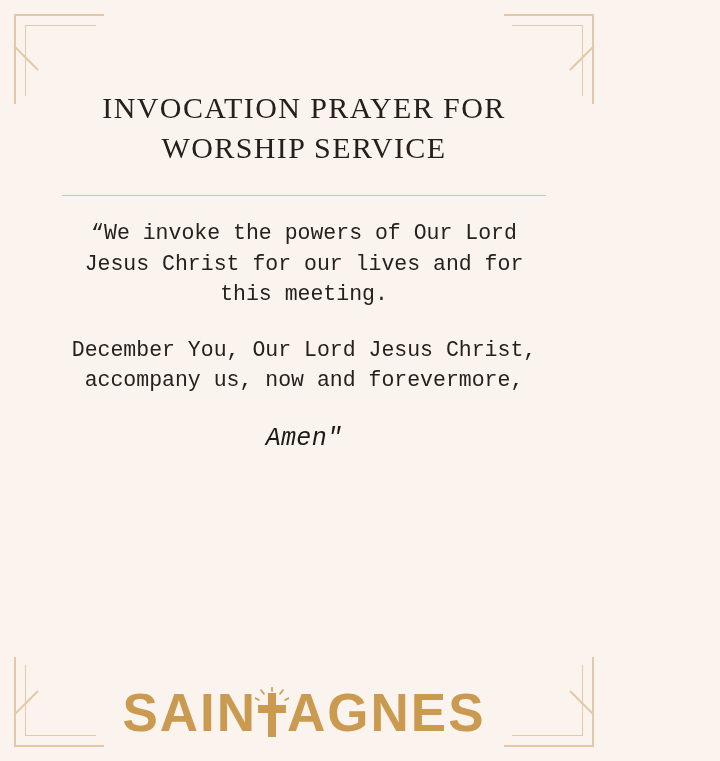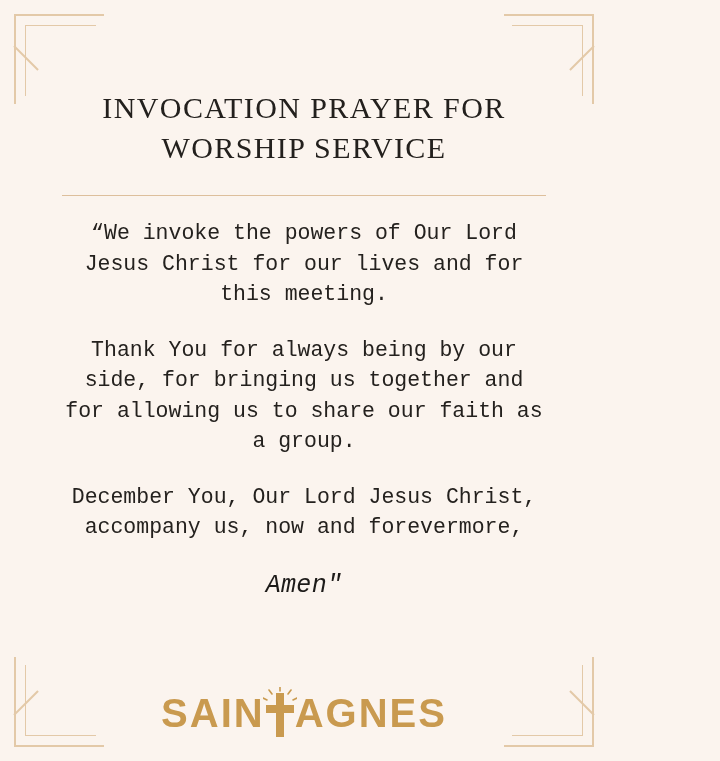--- a/index.html
+++ b/index.html
@@ -124,21 +124,21 @@
     justify-content: center;
     align-items: center;
   }
   .logo {
     display: flex;
     align-items: center;
     justify-content: center;
     color: #c99a4f;
     font-family: "Liberation Sans", sans-serif;
     font-weight: bold;
-    font-size: 40px;
+    font-size: 53px;
     letter-spacing: 2px;
   }
   .logo .part { line-height: 1; }
   .logo .cross-wrap {
     position: relative;
     width: 34px;
     height: 52px;
     margin: 0 -2px;
     display: inline-block;
   }
@@ -171,21 +171,20 @@
   </div>
 
   <div class="content">
 
     <h1 class="title">INVOCATION PRAYER FOR WORSHIP SERVICE</h1>
 
     <div class="divider"></div>
 
     <div class="body-text">
       <p>“We invoke the powers of Our Lord Jesus Christ for our lives and for this meeting.</p>
-      <p>Thank You for always being by our side, for bringing us together and for allowing us to share our faith as a group.</p>
       <p>December You, Our Lord Jesus Christ, accompany us, now and forevermore,</p>
       <p class="amen">Amen"</p>
     </div>
 
   </div>
 
   <div class="footer">
     <div class="logo">
       <span class="part">SAIN</span>
       <span class="cross-wrap">

